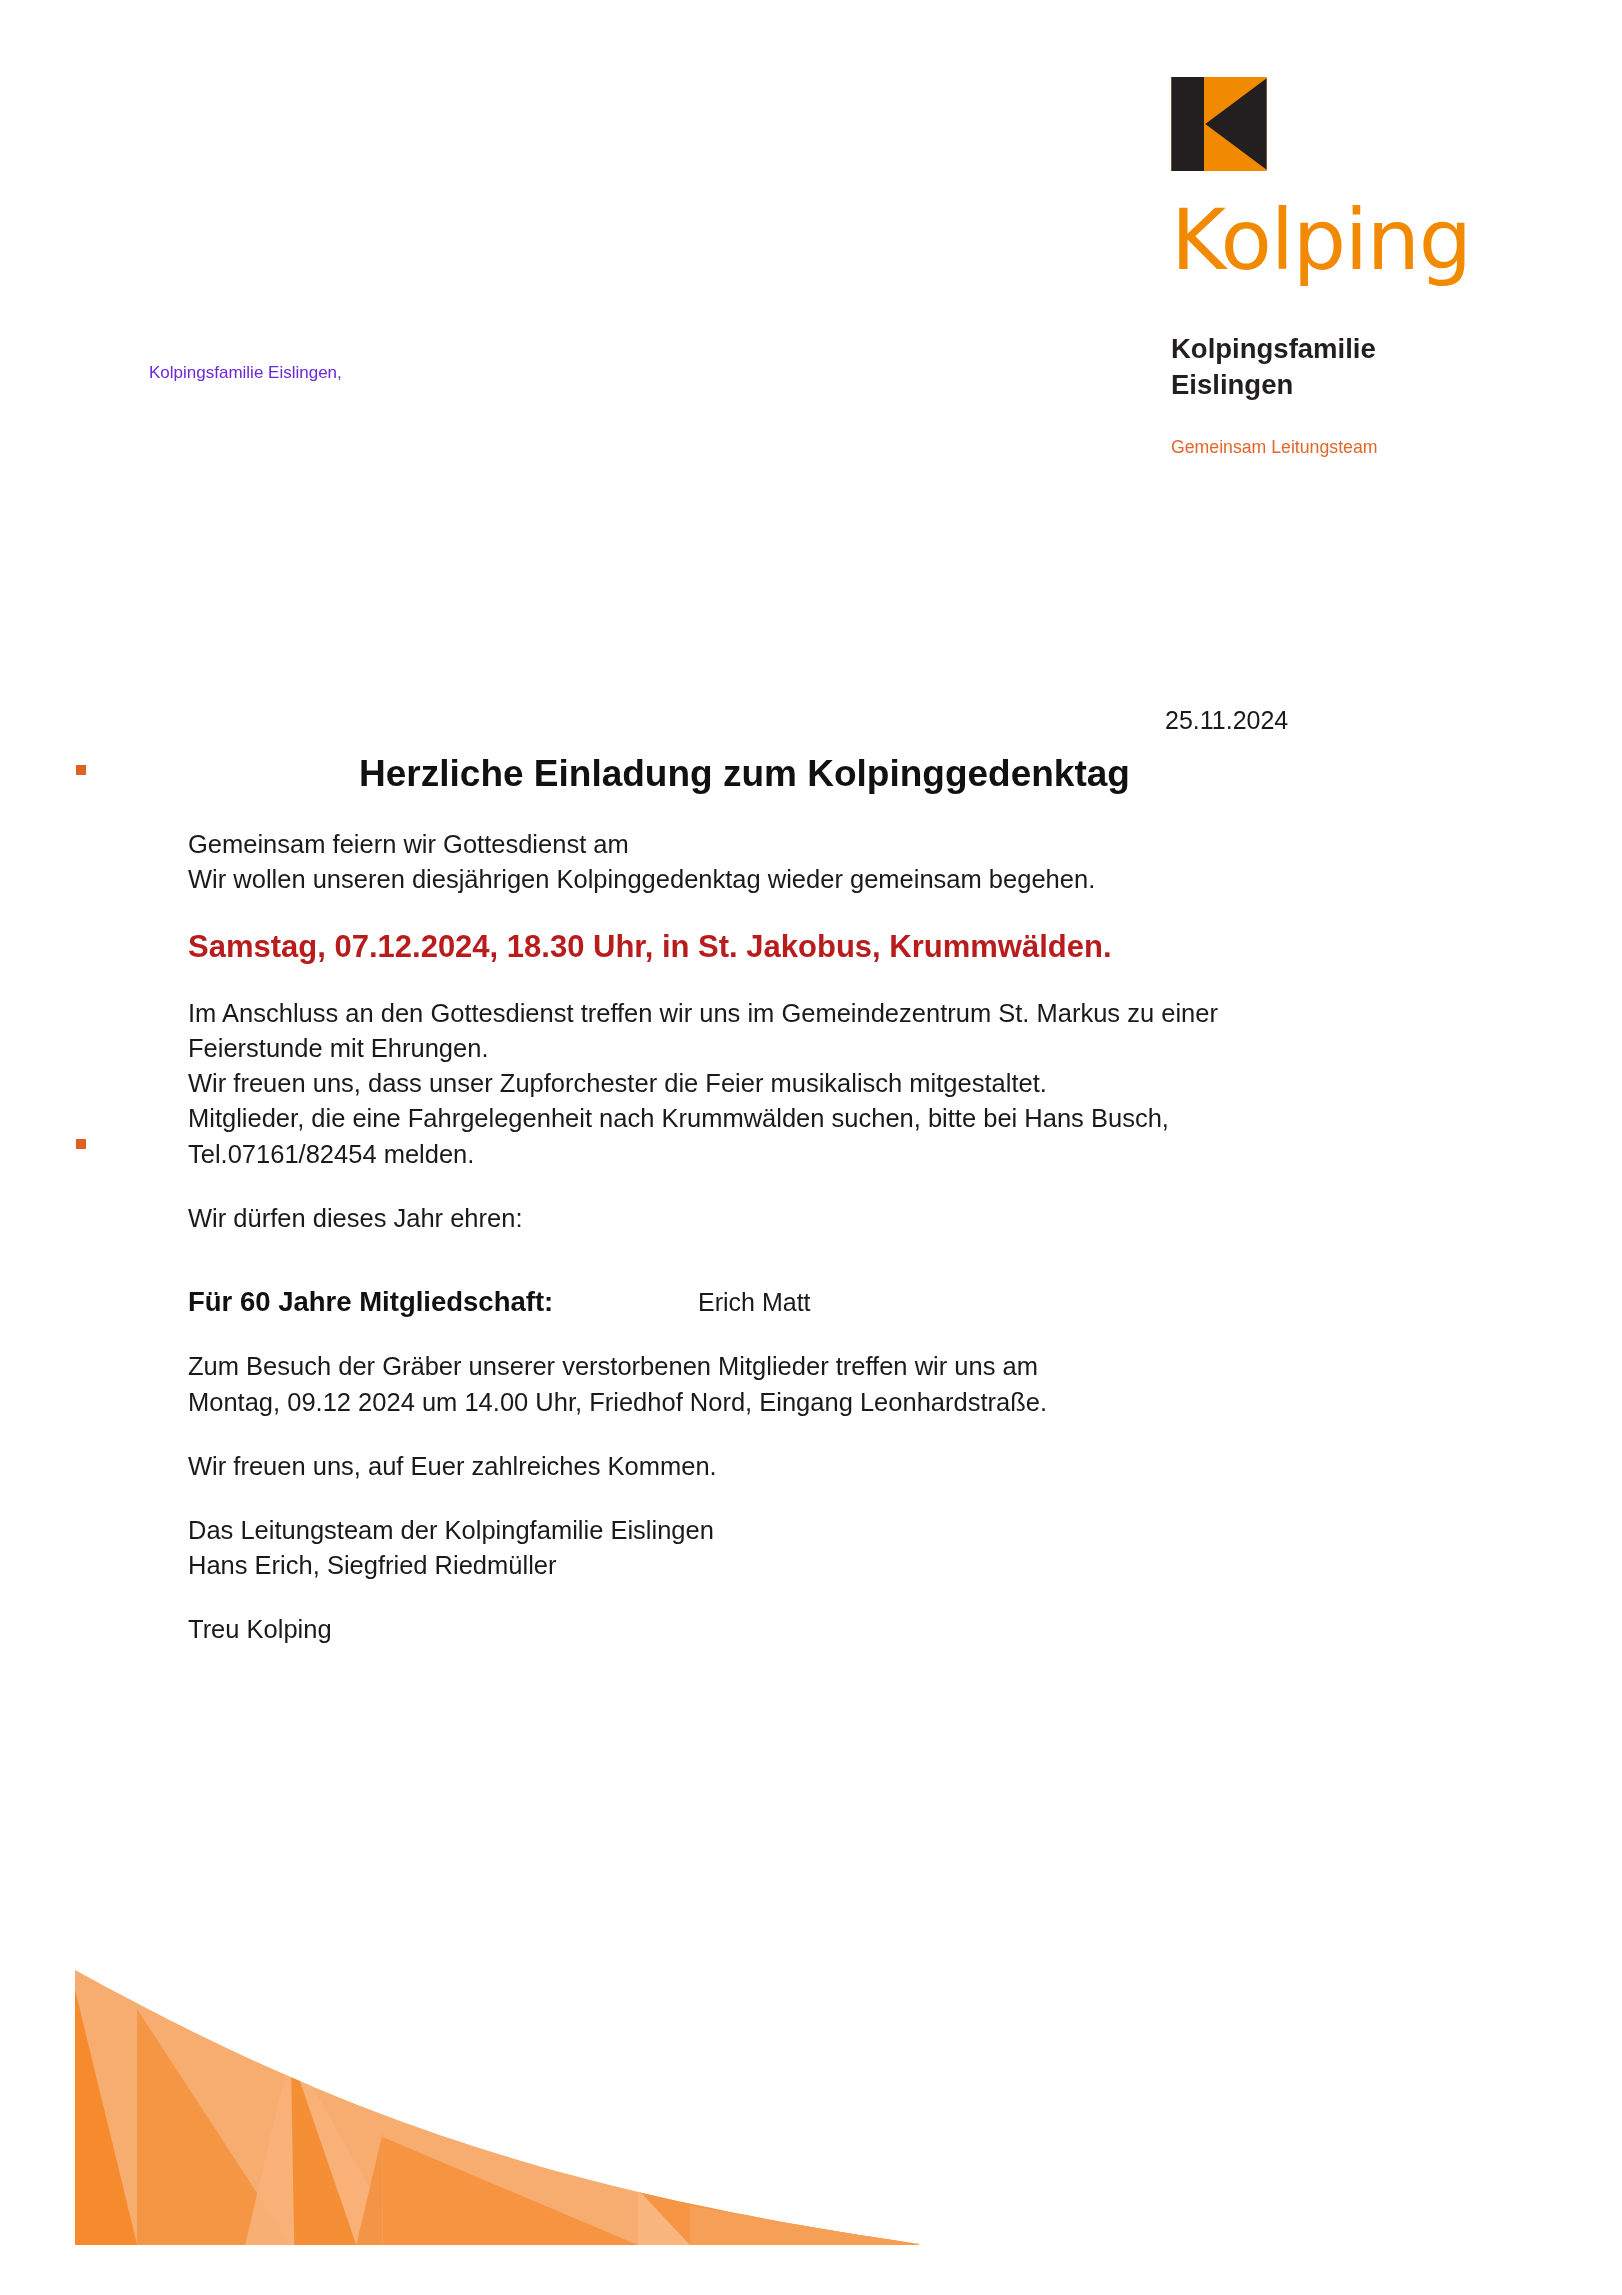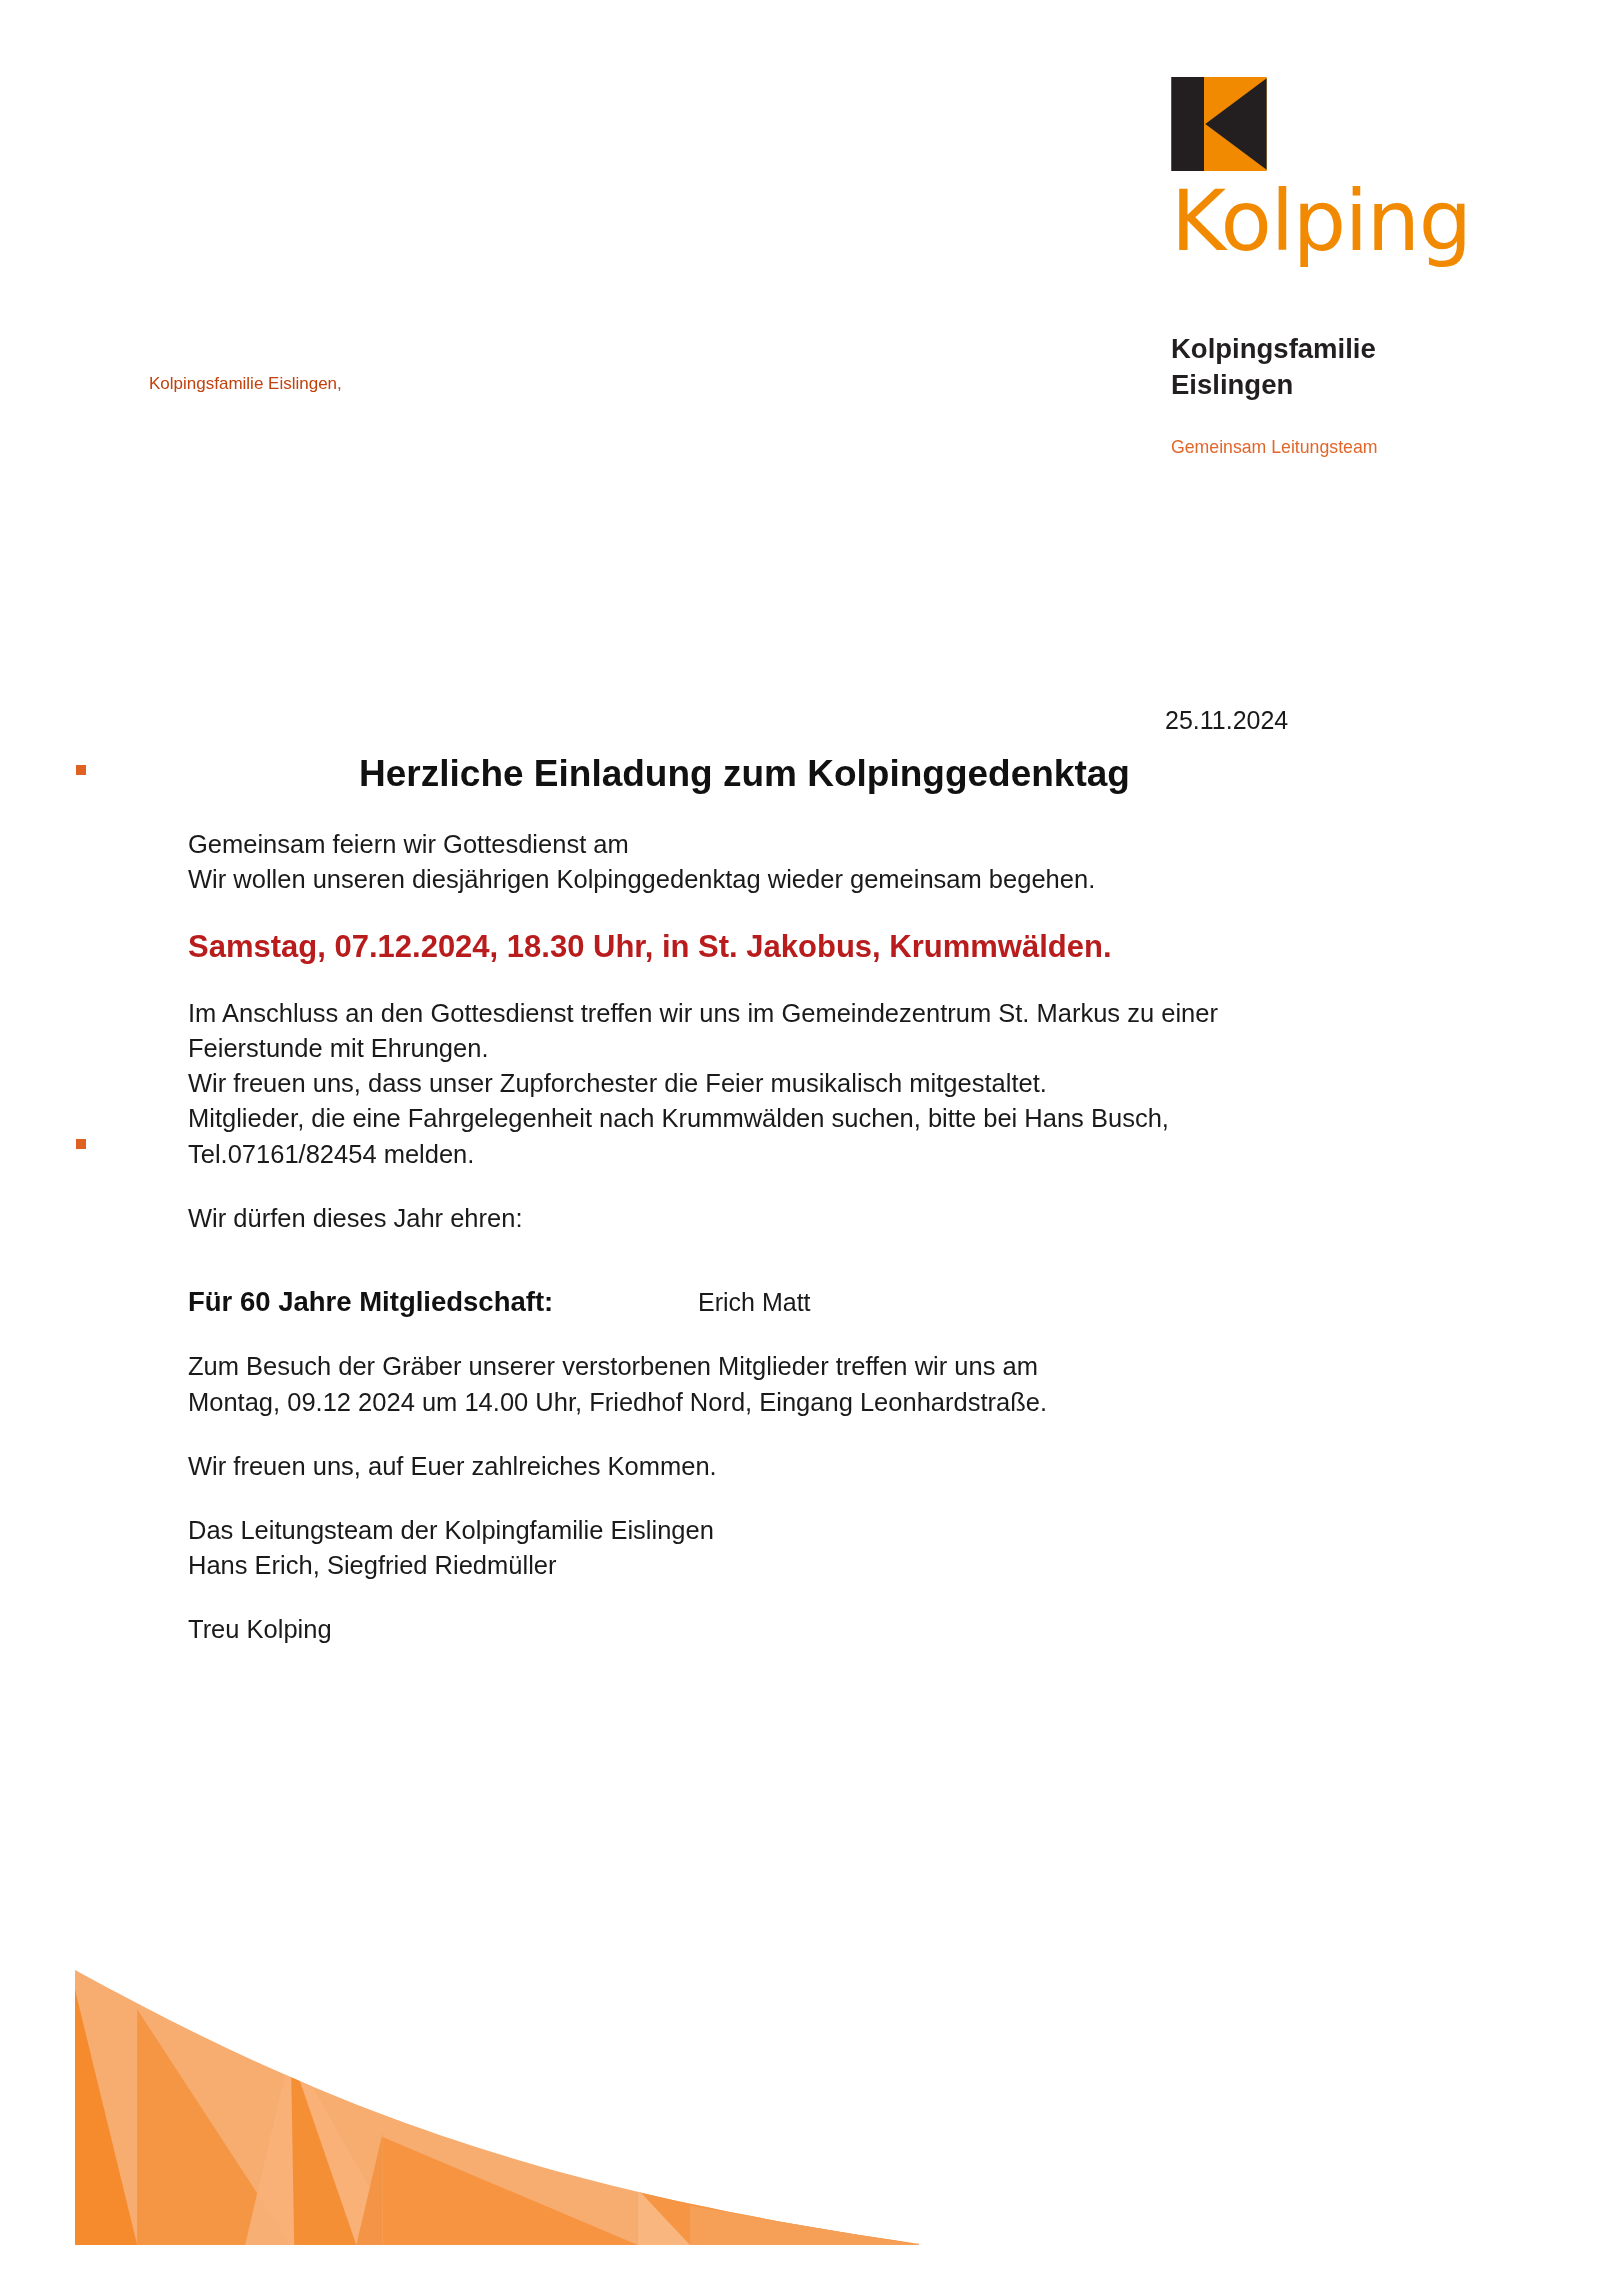--- a/index.html
+++ b/index.html
@@ -29,21 +29,21 @@
   }
   .logo-mark {
     position: relative;
     width: 96px;
     height: 94px;
     display: block;
   }
   .logo-mark svg { display: block; width: 96px; height: 94px; }
 
   .logo-wordmark {
-    margin-top: 8px;
+    margin-top: 27px;
     font-family: "DejaVu Sans", sans-serif;
     font-size: 84px;
     line-height: 1.0;
     font-weight: 400;
     color: #F18A00;
     letter-spacing: -1.3px;
     white-space: nowrap;
   }
 
   .org-name {
@@ -63,24 +63,24 @@
     font-size: 17.7px;
     line-height: 1.2;
     font-weight: 400;
     color: #E2662A;
   }
 
   
   .sender-line {
     position: absolute;
     left: 149px;
-    top: 374px;
+    top: 363px;
     font-size: 17px;
     line-height: 1.2;
-    color: #c2410c;
+    color: #6d28d9;
     white-space: nowrap;
   }
 
   
   .marker {
     position: absolute;
     width: 9.8px;
     height: 9.8px;
     background: #DF6222;
   }

